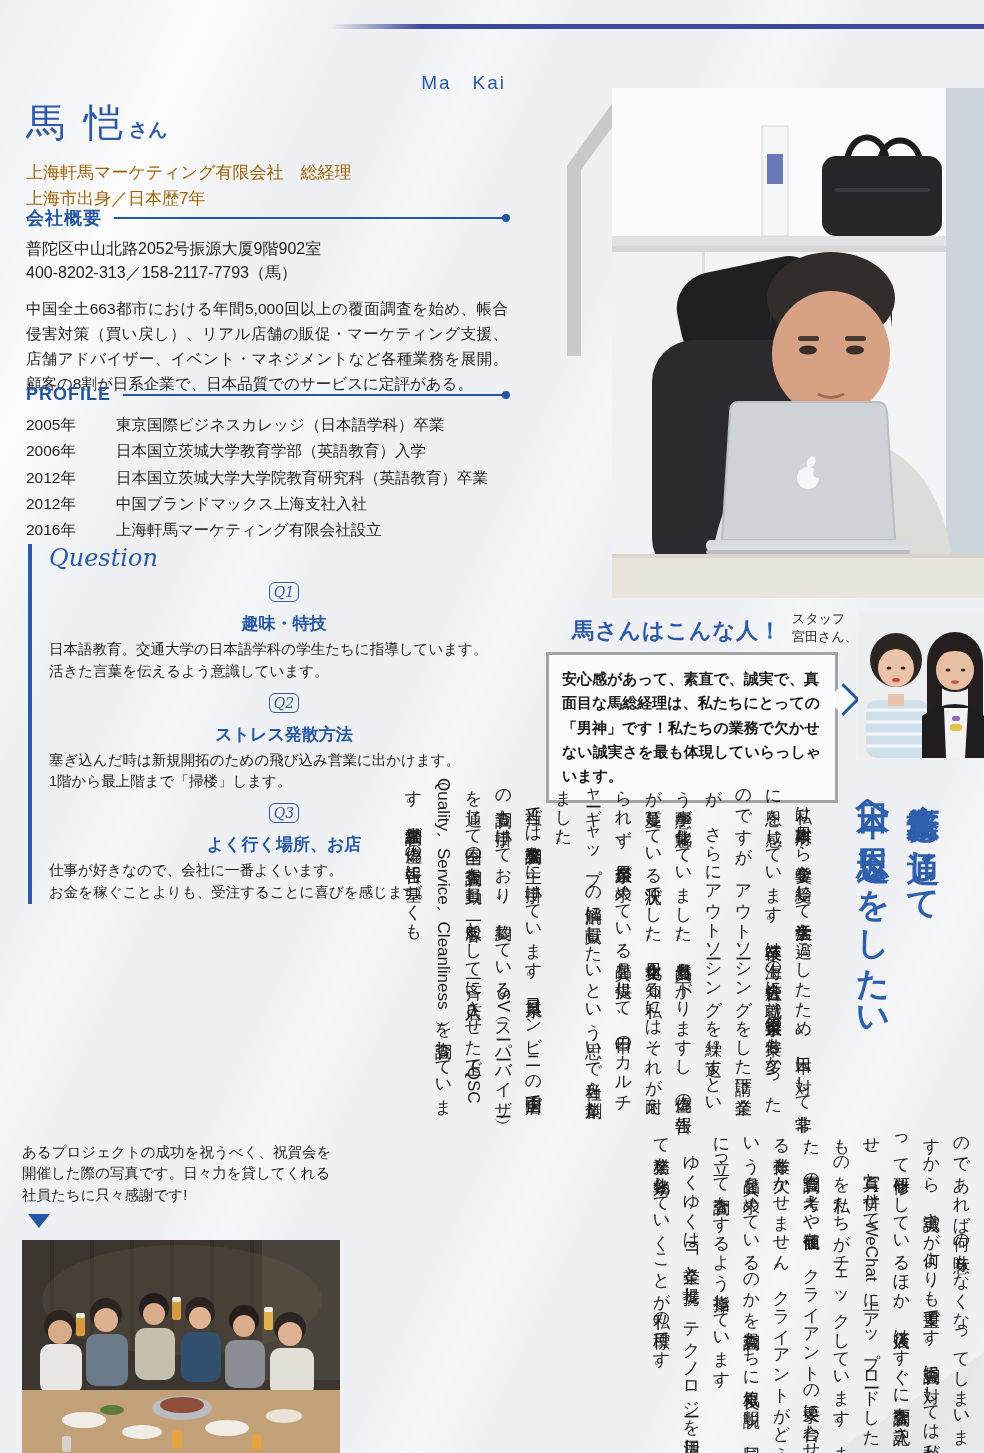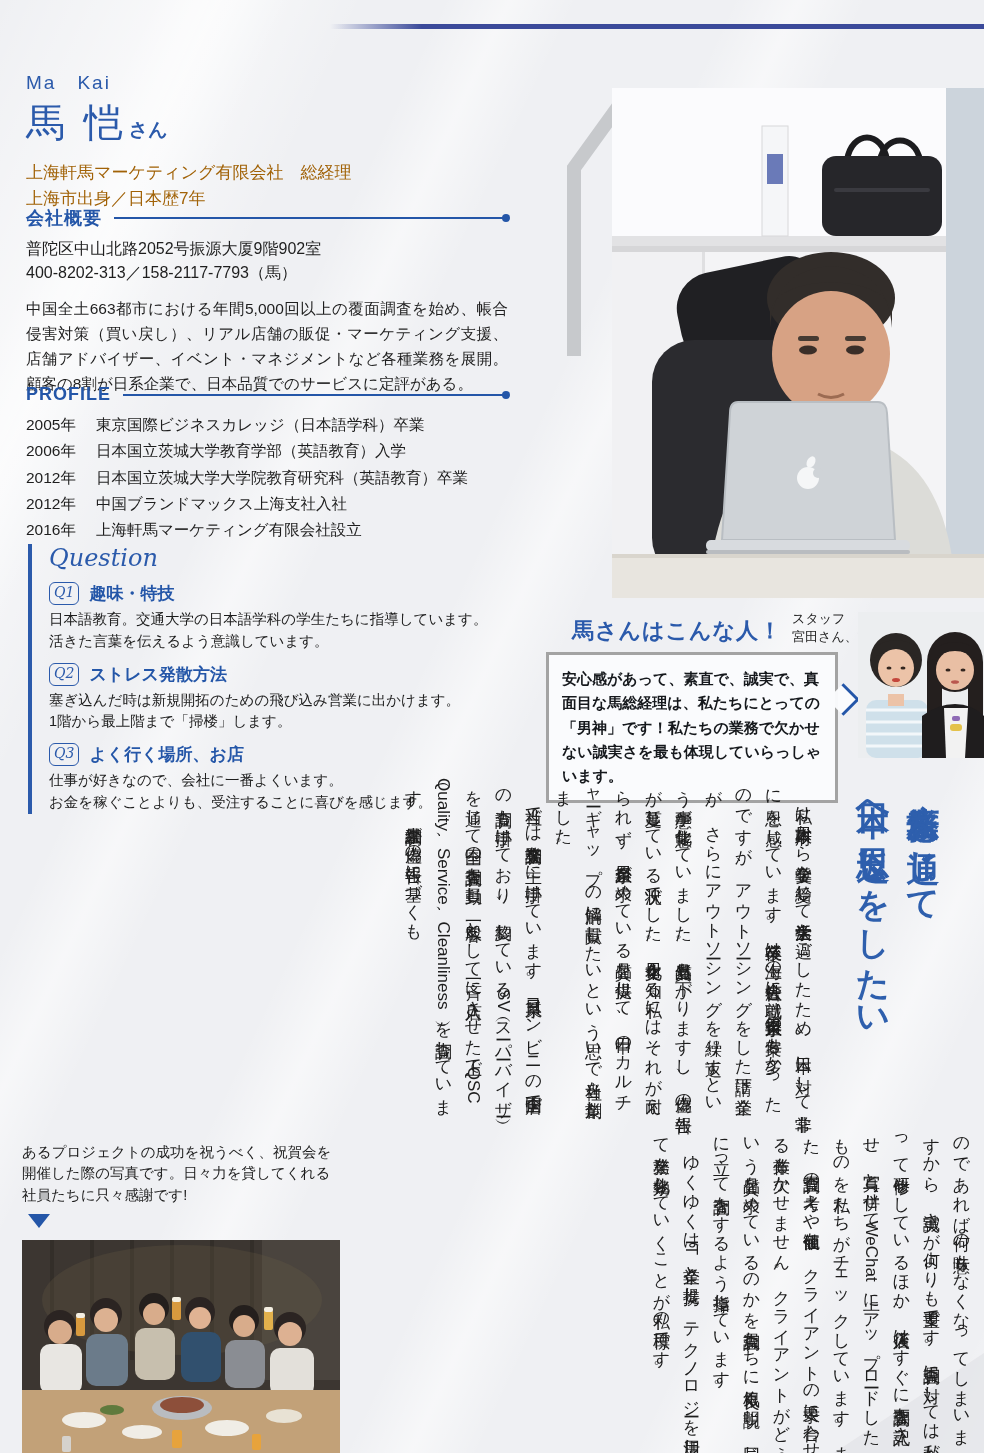--- a/index.html
+++ b/index.html
@@ -22,43 +22,43 @@
     position:absolute;right:0;bottom:0;width:150px;height:100px;
     background:#e3e5e9;clip-path:polygon(100% 0,100% 100%,0 100%);
     opacity:.8;
   }
   .top-line{
     position:absolute;top:24px;left:330px;right:0;height:5px;
     background:linear-gradient(90deg, rgba(59,74,154,0) 0%, #3b4a9a 14%, #3b4a9a 100%);
   }
   
   .name-block{position:absolute;left:26px;top:70px;width:480px;}
-  .romaji{color:#2b5aab;font-size:19px;letter-spacing:2px;}
+  .romaji{color:#2b5aab;font-size:19px;letter-spacing:2px;text-align:right;}
   .name-row{margin-top:0px;color:#2b5aab;}
   .kanji-name{font-size:39px;font-weight:normal;letter-spacing:4px;}
   .name-suffix{font-size:19px;font-weight:bold;margin-left:2px;}
   .title-lines{margin-top:10px;font-size:17px;line-height:1.5;color:#a16207;}
   .sec{position:absolute;left:26px;width:482px;}
   .sec-company{top:206px;}
   .sec-profile{top:384px;}
   .sec-head{display:flex;align-items:center;gap:12px;}
   .sec-title{color:#2456a8;font-size:18px;font-weight:bold;letter-spacing:1px;white-space:nowrap;}
   .rule{flex:1;height:2px;background:#2456a8;position:relative;}
   .rule::after{content:"";position:absolute;right:-2px;top:-3px;width:8px;height:8px;border-radius:50%;background:#2456a8;}
   .addr{margin-top:7px;font-size:16px;line-height:1.5;color:#1e1e1e;}
   .company-desc{margin-top:11px;font-size:15.5px;line-height:1.62;text-align:justify;color:#1e1e1e;}
   .profile-rows{margin-top:8px;}
-  .profile-row{display:flex;gap:12px;font-size:15.5px;line-height:1.5;margin-bottom:3px;}
+  .profile-row{display:flex;gap:32px;font-size:15.5px;line-height:1.5;margin-bottom:3px;}
   .profile-year{flex:0 0 58px;white-space:nowrap;}
   
   .sec-question{position:absolute;left:28px;top:544px;width:470px;
     border-left:4px solid #2b5aab;padding-left:17px;}
   .q-heading{font-family:"DejaVu Serif","Liberation Serif",serif;font-style:italic;
     color:#2b5aab;font-size:24px;margin:0 0 8px 0;}
-  .qa-title-row{display:flex;gap:10px;margin:10px 0 4px 0;}
+  .qa-title-row{display:flex;align-items:center;gap:10px;margin:10px 0 4px 0;flex-direction:column;}
   .q-label{font-family:"DejaVu Serif","Liberation Serif",serif;font-style:italic;
     color:#2b5aab;font-size:14px;border:1.5px solid #2b5aab;border-radius:6px;
     padding:0 4px;line-height:18px;}
   .qa-title{color:#2456a8;font-size:17px;font-weight:bold;}
   .qa-answer{font-size:14.5px;line-height:1.5;white-space:pre-line;color:#1c1c1c;}
   
   .photo-frame{position:absolute;left:552px;top:56px;width:432px;height:300px;pointer-events:none;}
   .exec-photo{position:absolute;left:612px;top:88px;width:372px;height:510px;overflow:hidden;background:#f6f6f8;}
   
   .testi-head{position:absolute;left:572px;top:608px;display:flex;align-items:center;gap:10px;width:430px;}

